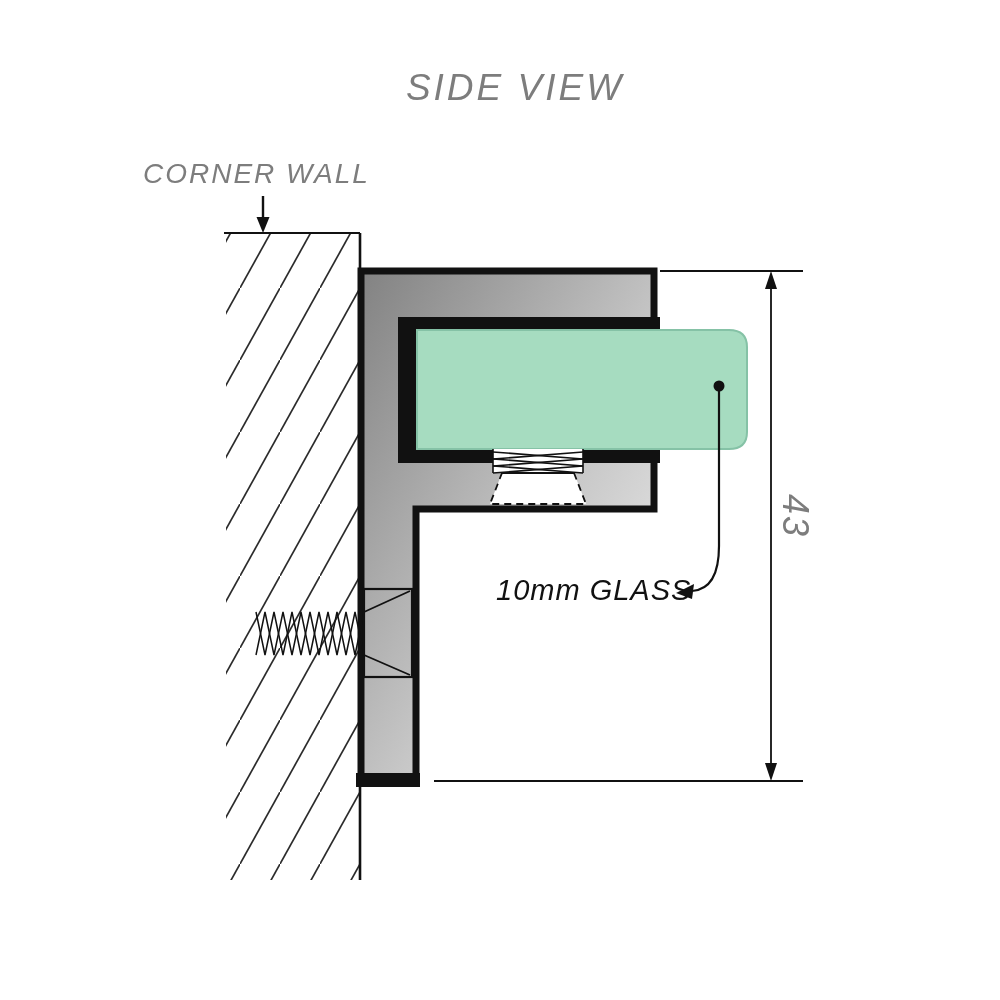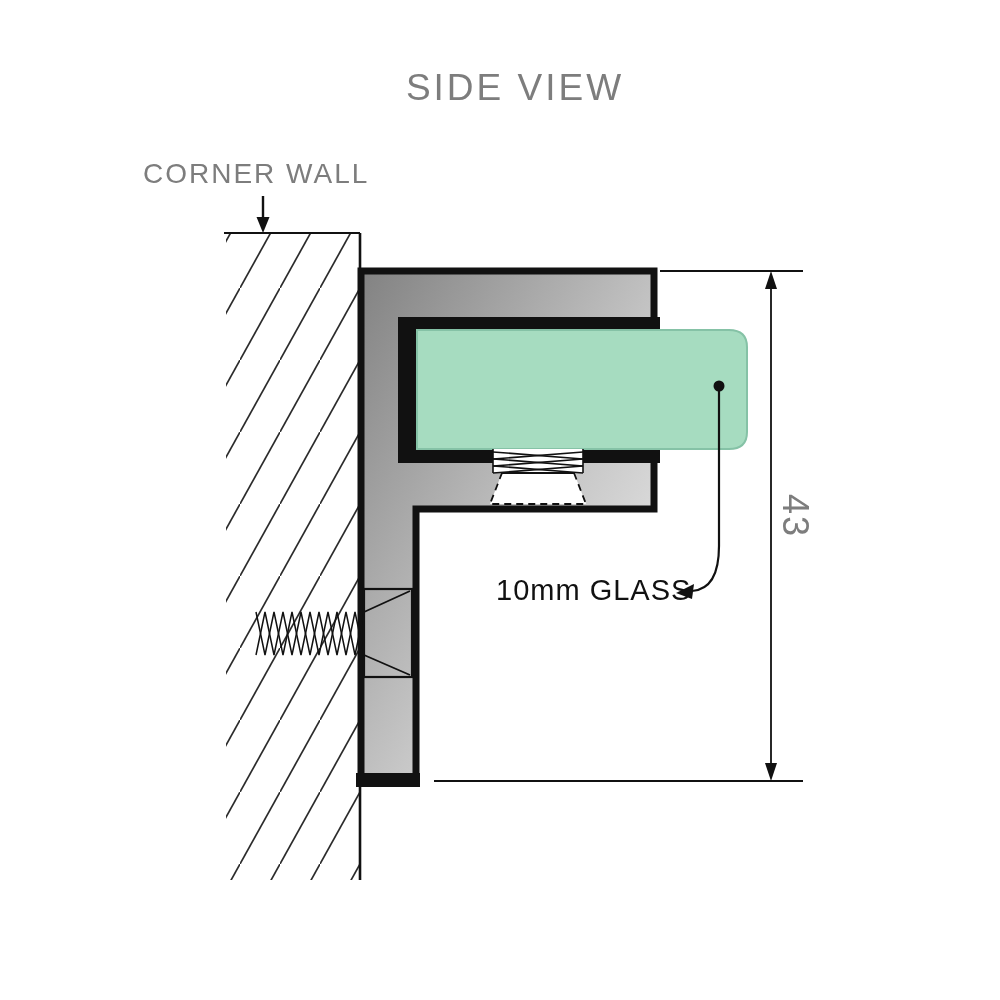--- a/index.html
+++ b/index.html
@@ -2,21 +2,21 @@
 <html style="--background: #ffffff; --label-gray: #7d7d7d; --outline: #111111; --glass-fill: #a6dcc0; --glass-stroke: #85c2a6; --metal-dark: #828282; --metal-mid: #c6c6c6; --metal-light: #f4f4f4; --hatch-line: #2b2b2b;"><head>
 <meta charset="utf-8">
 <style>
   html, body { margin: 0; padding: 0; }
   body {
     width: 1000px; height: 1000px;
     background: var(--background, #ffffff);
     font-family: "Liberation Sans", "DejaVu Sans", sans-serif;
     overflow: hidden;
   }
-  .diagram-wrap { width: 884px; height: 1000px; position: relative; }
+  .diagram-wrap { width: 884px; height: 1000px; position: relative; font-style: italic; }
   svg text { font-family: "Liberation Sans", "DejaVu Sans", sans-serif; }
   .title-text { font-size: 37px; letter-spacing: 3px; fill: var(--label-gray, #7d7d7d); }
   .wall-label  { font-size: 28px; letter-spacing: 2px; fill: var(--label-gray, #7d7d7d); }
   .glass-label { font-size: 29px; letter-spacing: 1px; fill: var(--outline, #111111); }
   .dim-label   { font-size: 36px; letter-spacing: 2px; fill: var(--label-gray, #7d7d7d); }
   .stroke-k { stroke: var(--outline, #111111); fill: none; }
   .fill-k   { fill: var(--outline, #111111); }
   .glass-shape { fill: var(--glass-fill, #a6dcc0); stroke: var(--glass-stroke, #85c2a6); }
   .hatch-ln { stroke: var(--hatch-line, #2b2b2b); }
   .white-fill { fill: var(--background, #ffffff); }

